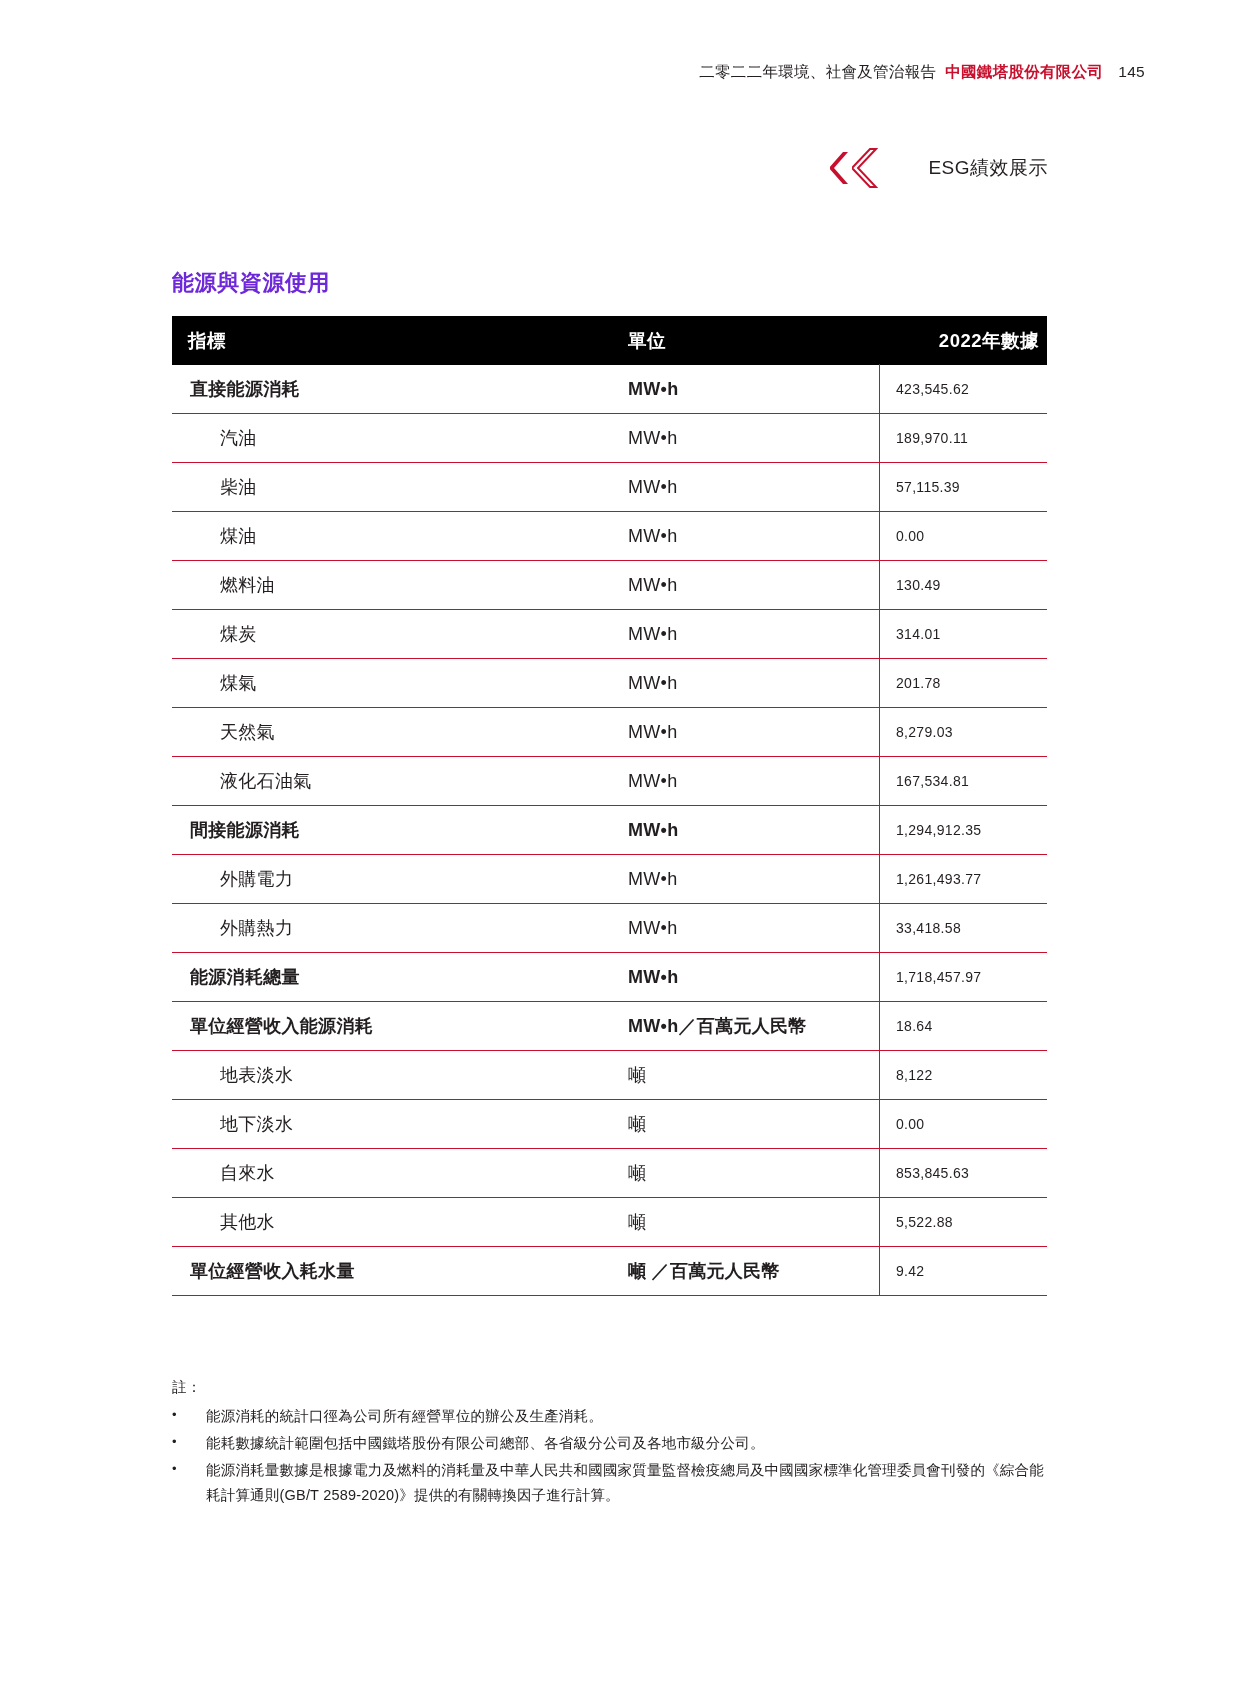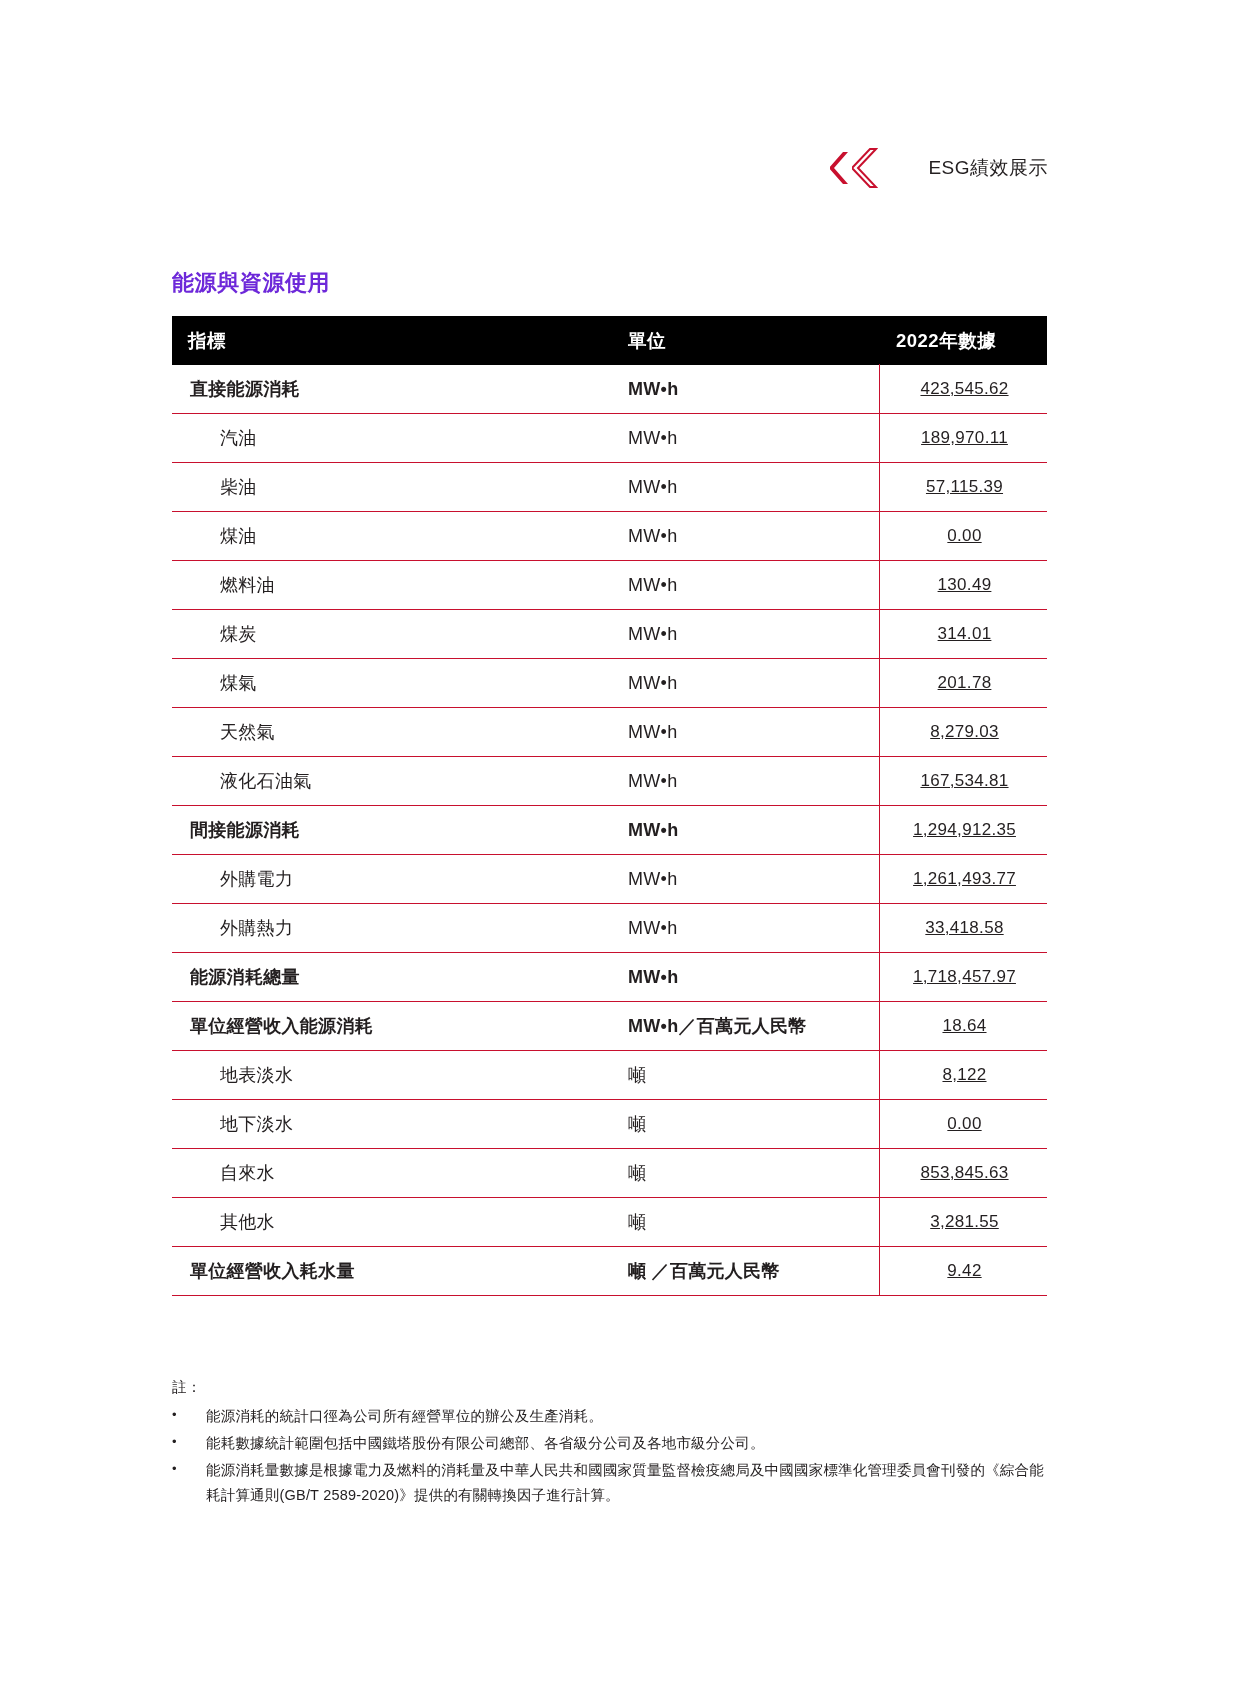--- a/index.html
+++ b/index.html
@@ -99,21 +99,22 @@
     background: #000000;
     color: #ffffff;
     font-size: 18.5px;
     font-weight: bold;
     padding: 12px 16px;
     text-align: left;
     letter-spacing: 0.5px;
     height: 20px;
   }
   .esg-table thead th.val-head {
-    padding-right: 32px;
+    text-align: right;
+    padding-right: 8px;
   }
 
   .esg-table tbody td {
     border-bottom: 1.1px solid #c8102e;
     font-size: 18px;
     padding: 12px 16px;
     height: 24px;
     color: #231f20;
     letter-spacing: 0.3px;
     margin-top: 8px;
@@ -125,24 +126,23 @@
     padding-left: 48px;
   }
   .esg-table tbody tr.bold td.name,
   .esg-table tbody tr.bold td.unit {
     font-weight: bold;
   }
   .esg-table tbody td.unit {
     border-left: none;
   }
   .esg-table tbody td.value {
-    text-align: center;
+    text-align: left;
     padding-right: 14px;
-    font-size: 17px;
-    text-decoration: underline;
+    font-size: 14px;
   }
   
   .esg-table tbody td.unit {
     position: relative;
   }
   .esg-table tbody td.unit::after {
     content: "";
     position: absolute;
     right: 0;
     top: -1px;
@@ -183,20 +183,25 @@
   .note-text {
     flex: 1;
     letter-spacing: 0.2px;
   }
 </style>
 </head>
 <body>
 
 <div class="page">
 
+  <div class="page-header">
+    <span class="hdr-report">二零二二年環境、社會及管治報告</span>
+    <span class="hdr-company">中國鐵塔股份有限公司</span>
+    <span class="hdr-pageno">145</span>
+  </div>
 
   <div class="section-tag">
     <span class="chevrons">
       <svg class="chev" width="20" height="34" viewBox="0 0 20 34" aria-hidden="true">
         <path d="M18 1 L4 17 L18 33 L13 33 L-1 17 L13 1 Z" fill="#c8102e"></path>
       </svg>
       <svg class="chev" width="26" height="40" viewBox="0 0 26 40" aria-hidden="true">
         <path d="M24 1 L6 20 L24 39 L18 39 L0 20 L18 1 Z" fill="#ffffff" stroke="#c8102e" stroke-width="2"></path>
       </svg>
     </span>
@@ -300,21 +305,21 @@
           <td class="value">0.00</td>
         </tr>
         <tr class="lvl2">
           <td class="name">自來水</td>
           <td class="unit">噸</td>
           <td class="value">853,845.63</td>
         </tr>
         <tr class="lvl2">
           <td class="name">其他水</td>
           <td class="unit">噸</td>
-          <td class="value">3,281.55</td>
+          <td class="value">5,522.88</td>
         </tr>
         <tr class="lvl1 bold">
           <td class="name">單位經營收入耗水量</td>
           <td class="unit">噸 ／百萬元人民幣</td>
           <td class="value">9.42</td>
         </tr>
       </tbody>
   </table>
 
   <div class="notes">

